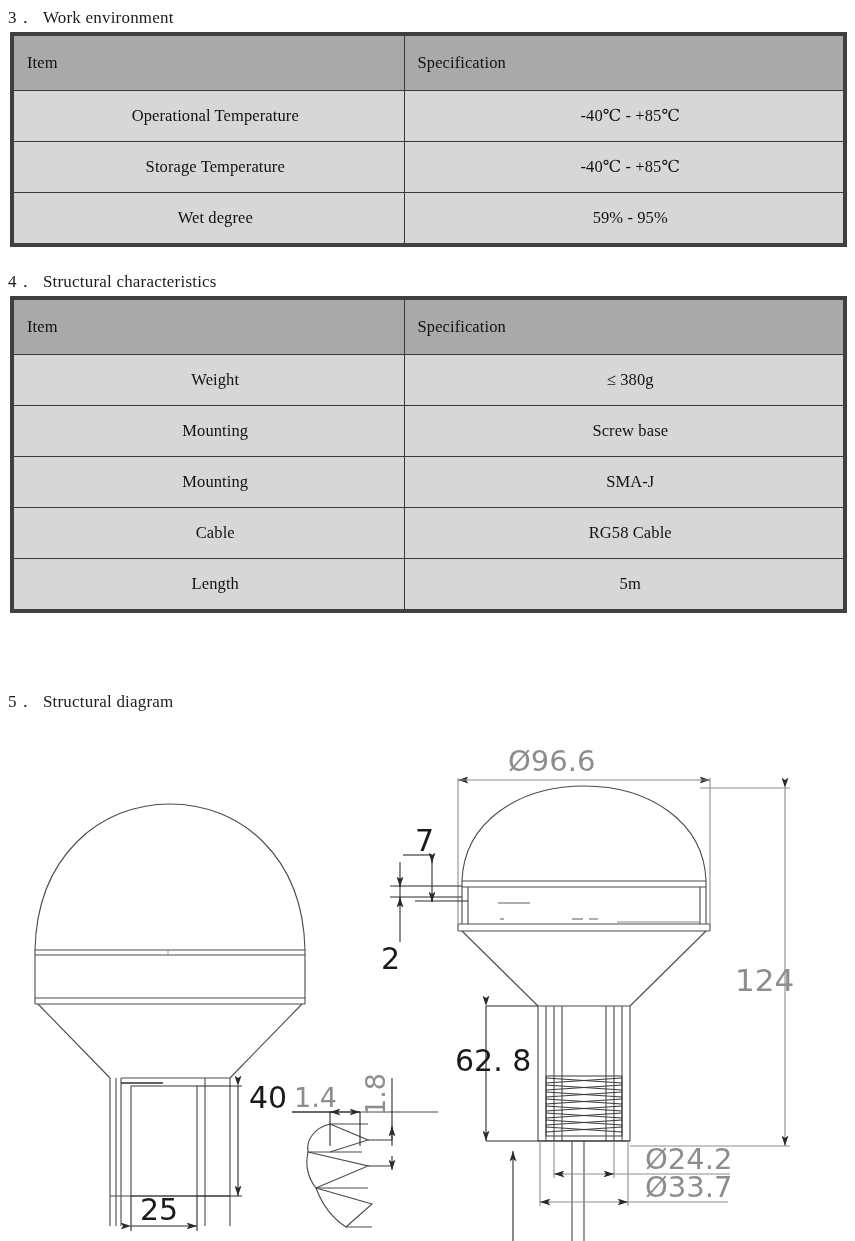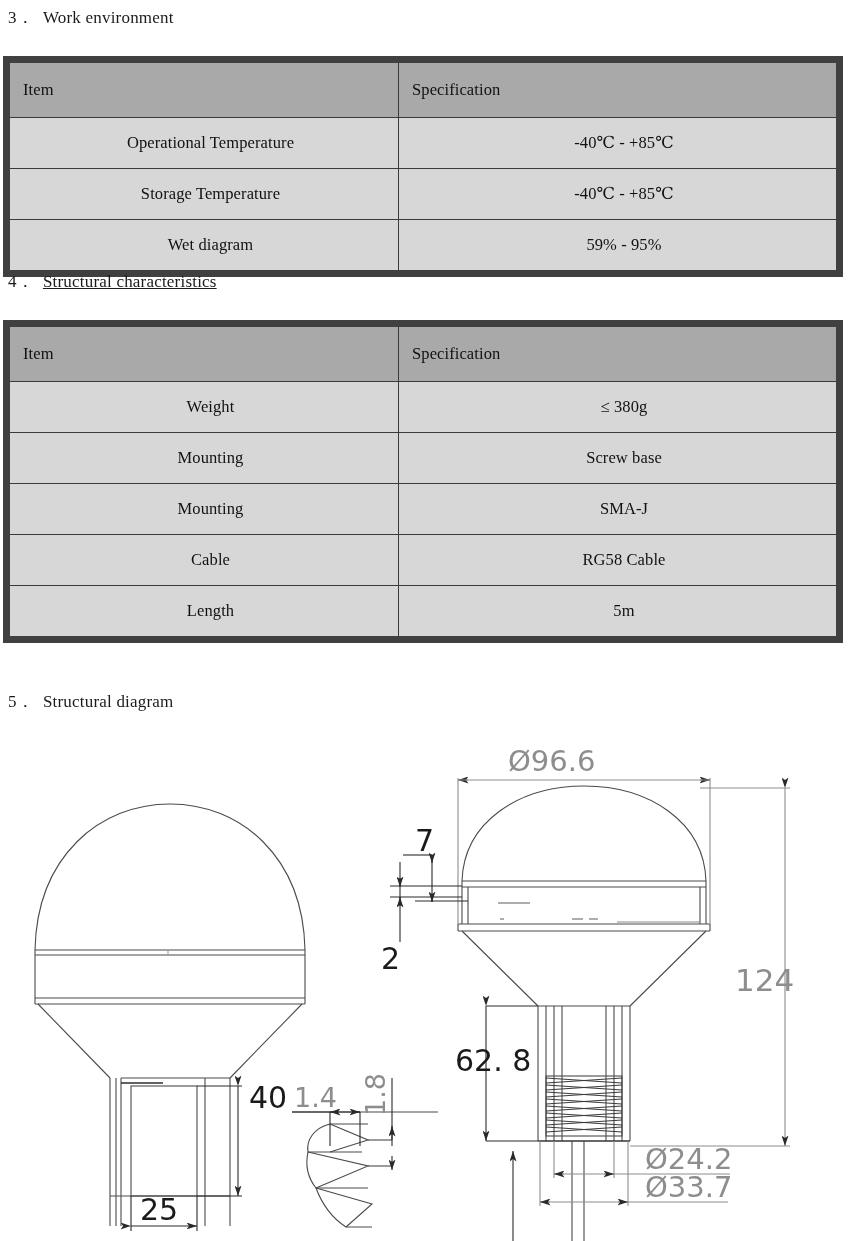--- a/index.html
+++ b/index.html
@@ -30,33 +30,32 @@
     color: #1b1b1b;
     letter-spacing: 0.2px;
     white-space: nowrap;
   }
   .section-heading .num {
     display: inline-block;
     margin-right: 9px;
   }
 
   #heading-work-env  { left: 8px;  top: 6px;  }
-  #heading-struct-ch { left: 8px;  top: 270px; text-decoration: underline;}
+  #heading-struct-ch { left: 8px;  top: 270px;}
   #heading-struct-dg { left: 8px;  top: 690px;}
 
   
   .spec-table {
     position: absolute;
     border-collapse: collapse;
     table-layout: fixed;
     width: 833px;
-    left: 3px;
-    border: 7px solid #404040;
+    left: 10px;
+    border: 4px solid #404040;
     background: #d6d6d6;
-    margin-top: 24px;
   }
   #table-work-env     { top: 32px;  }
   #table-struct-char  { top: 296px; }
 
   .spec-table col.c-item { width: 392px; }
   .spec-table col.c-spec { width: 441px; }
 
   .spec-table th,
   .spec-table td {
     border: 1px solid #3a3a3a;
@@ -122,21 +121,21 @@
     <tbody>
       <tr>
         <td>Operational Temperature</td>
         <td>-40℃ - +85℃</td>
       </tr>
       <tr>
         <td>Storage Temperature</td>
         <td>-40℃ - +85℃</td>
       </tr>
       <tr>
-        <td>Wet diagram</td>
+        <td>Wet degree</td>
         <td>59% - 95%</td>
       </tr>
     </tbody>
   </table>
 
   <div class="section-heading" id="heading-struct-ch">
     <span class="num">4．</span><span>Structural characteristics</span>
   </div>
 
   <table class="spec-table" id="table-struct-char">

